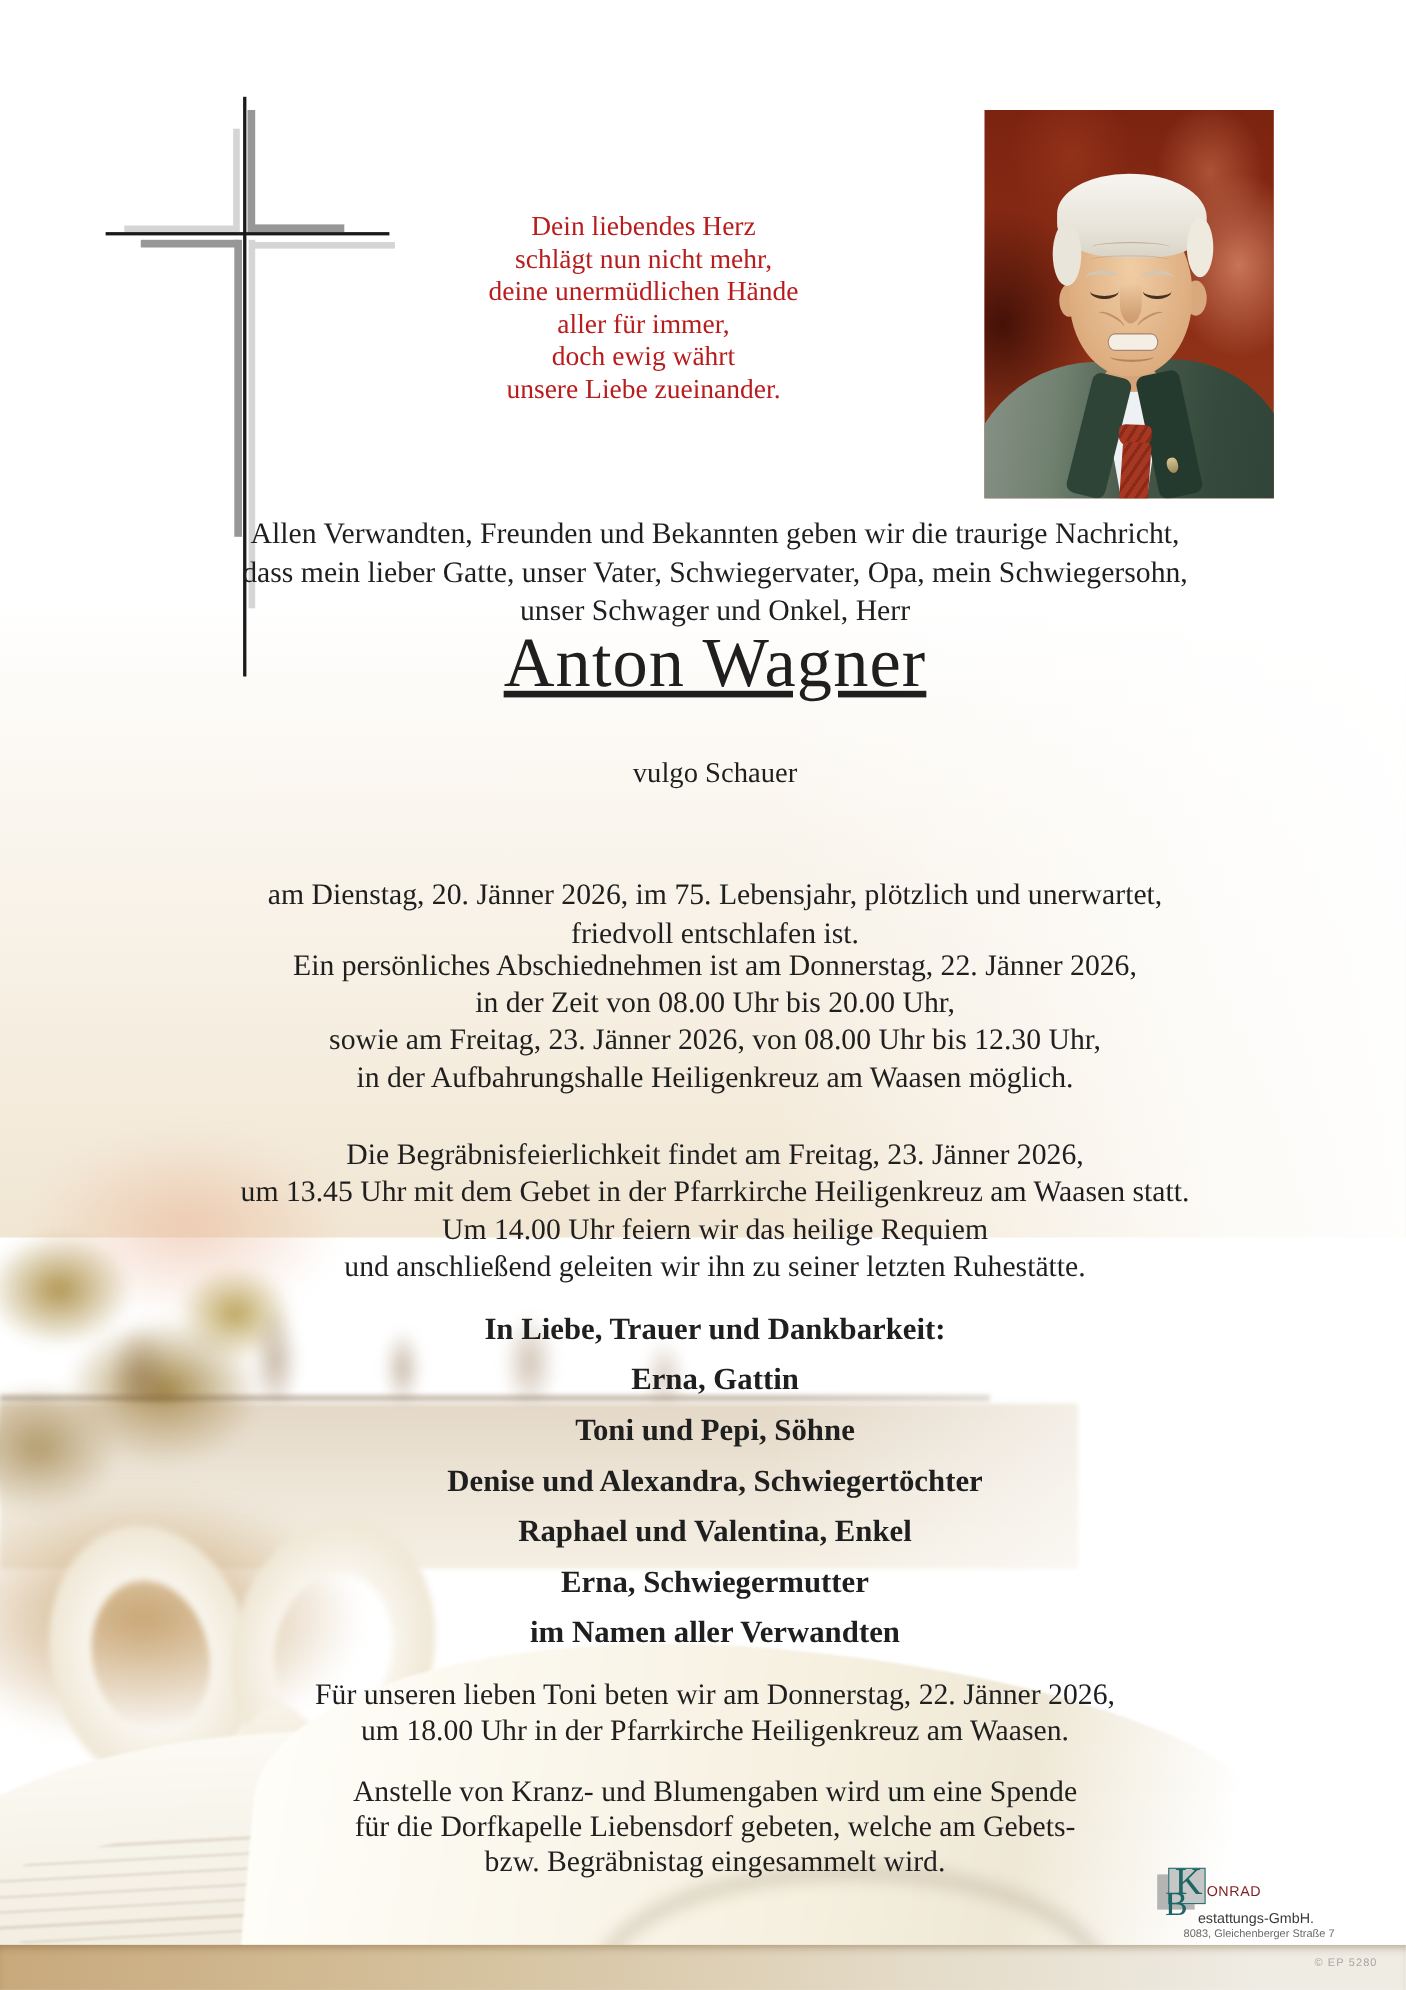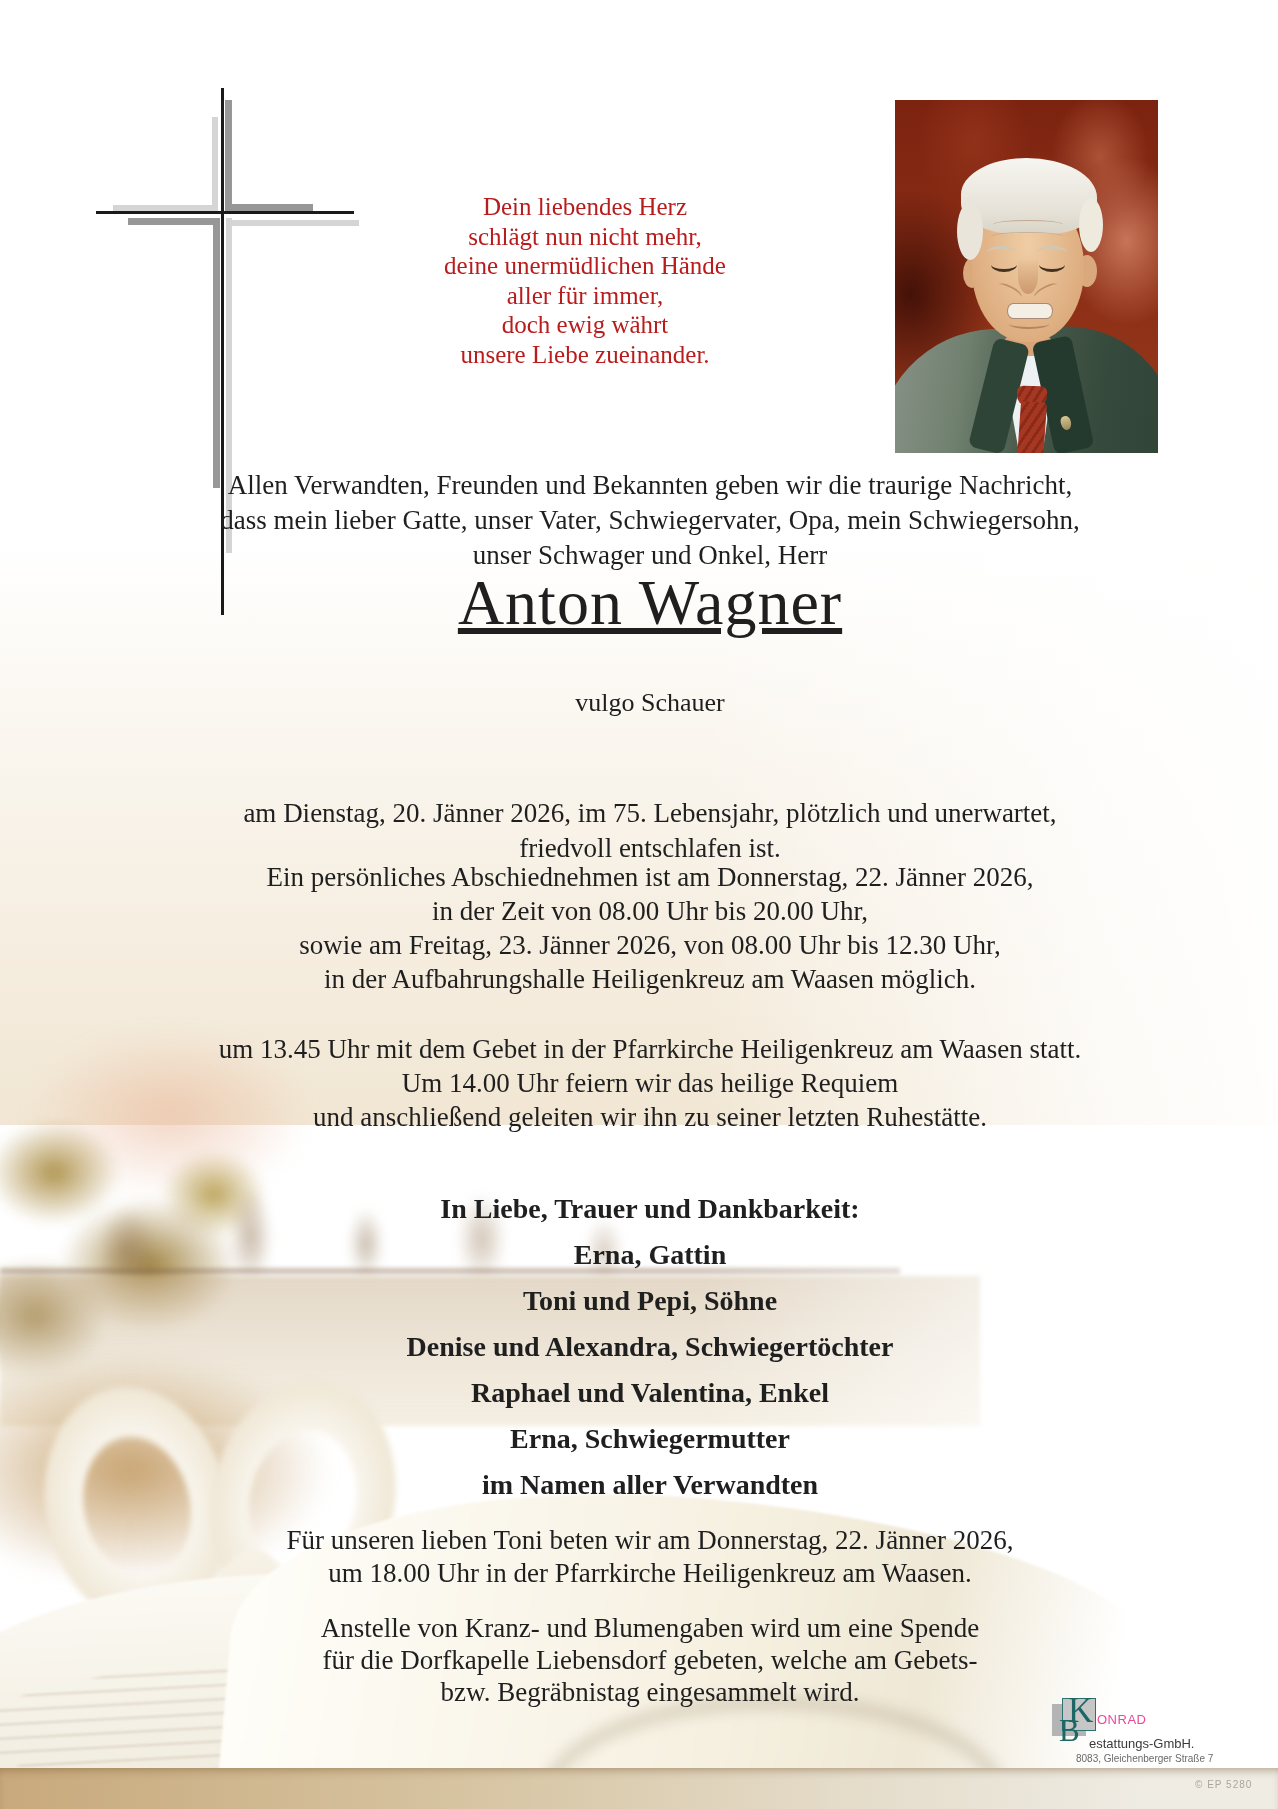--- a/index.html
+++ b/index.html
@@ -134,21 +134,21 @@
   #mourners{left:135px;top:1186px;width:1030px;font-size:28px;line-height:46px;font-weight:bold;}
   #prayer{left:135px;top:1524px;width:1030px;font-size:27px;line-height:33px;}
   #donation{left:135px;top:1612px;width:1030px;font-size:27px;line-height:32px;}
   
   #logo{position:absolute;left:1040px;top:1690px;width:230px;height:80px;z-index:3;
     font-family:"Liberation Sans", sans-serif;}
   #logo div, #logo span{position:absolute;}
   .lg-sq1{left:12px;top:14px;width:34px;height:32px;background:#b4b4b4;}
   .lg-sq2{left:22px;top:8px;width:32px;height:31px;background:#c6c6c6;border:1px solid #2b7272;}
   .lg-k{left:28px;top:2px;font-family:"Liberation Serif",serif;font-size:35px;color:#1d6665;line-height:38px;}
-  .lg-onrad{left:57px;top:22px;font-size:13px;color:#ec4899;letter-spacing:.5px;}
+  .lg-onrad{left:57px;top:22px;font-size:13px;color:#7f1d1d;letter-spacing:.5px;}
   .lg-b{left:19px;top:24px;font-family:"Liberation Serif",serif;font-size:31px;color:#1d6665;line-height:34px;}
   .lg-rest{left:49px;top:46px;font-size:13px;color:#3a3a3a;}
   .lg-addr{left:36px;top:63px;font-size:10px;color:#6a6a6a;}
   #print-code{position:absolute;left:1195px;top:1779px;width:80px;font-size:10px;color:#a9a6a0;
     letter-spacing:1px;z-index:3;filter:blur(.4px);font-family:"Liberation Sans",sans-serif;}
 </style>
 </head>
 <body>
 
 <div id="bg">
@@ -239,20 +239,21 @@
 </div>
 
 <div id="farewell" class="txt">
   <div>Ein persönliches Abschiednehmen ist am Donnerstag, 22. Jänner 2026,</div>
   <div>in der Zeit von 08.00 Uhr bis 20.00 Uhr,</div>
   <div>sowie am Freitag, 23. Jänner 2026, von 08.00 Uhr bis 12.30 Uhr,</div>
   <div>in der Aufbahrungshalle Heiligenkreuz am Waasen möglich.</div>
 </div>
 
 <div id="funeral" class="txt">
+  <div>Die Begräbnisfeierlichkeit findet am Freitag, 23. Jänner 2026,</div>
   <div>um 13.45 Uhr mit dem Gebet in der Pfarrkirche Heiligenkreuz am Waasen statt.</div>
   <div>Um 14.00 Uhr feiern wir das heilige Requiem</div>
   <div>und anschließend geleiten wir ihn zu seiner letzten Ruhestätte.</div>
 </div>
 
 <div id="mourners" class="txt">
   <div>In Liebe, Trauer und Dankbarkeit:</div>
   <div>Erna, Gattin</div>
   <div>Toni und Pepi, Söhne</div>
   <div>Denise und Alexandra, Schwiegertöchter</div>

